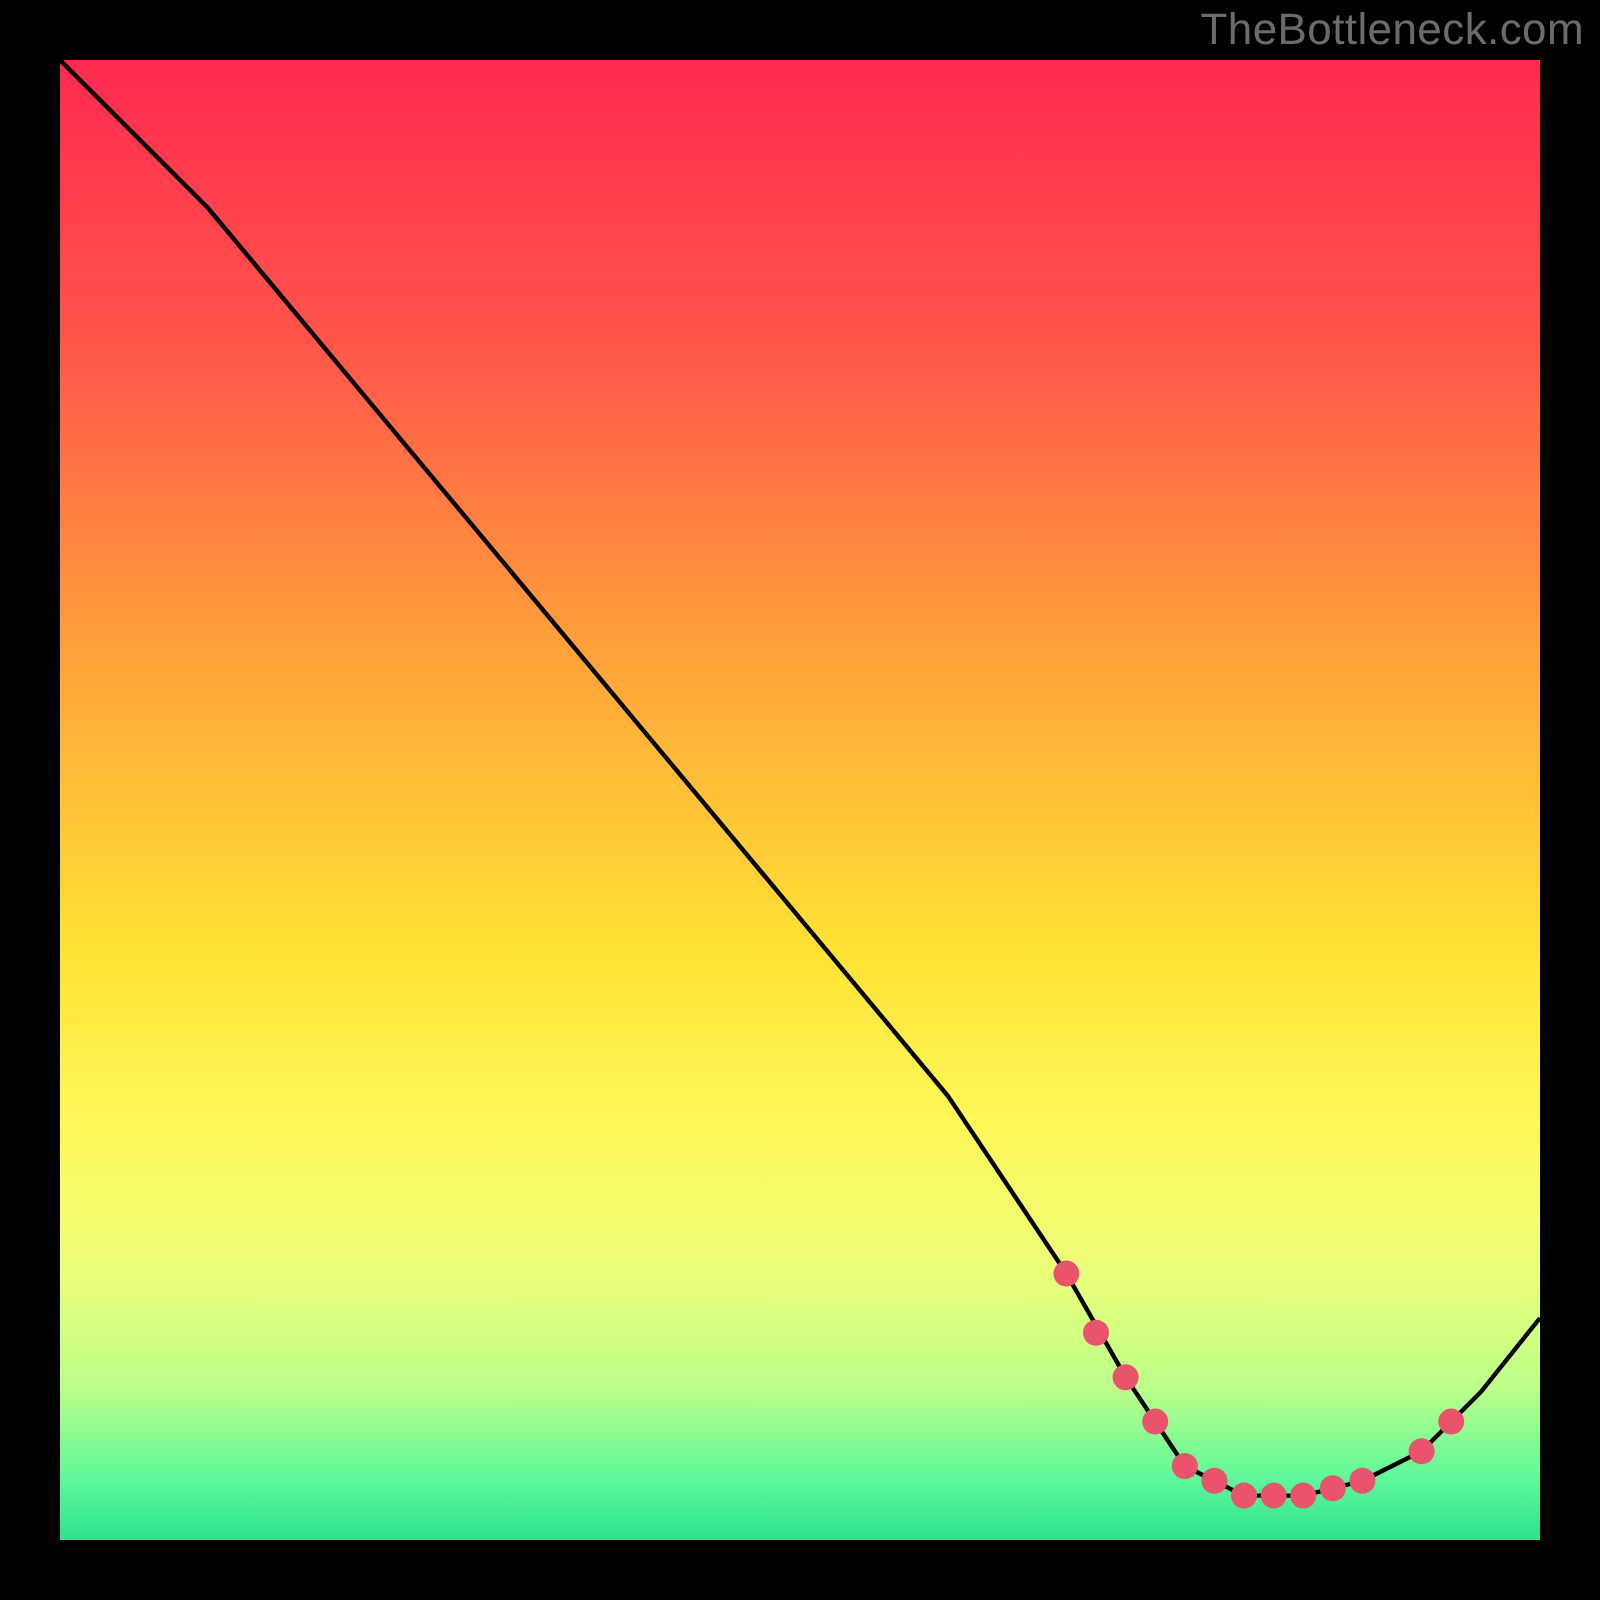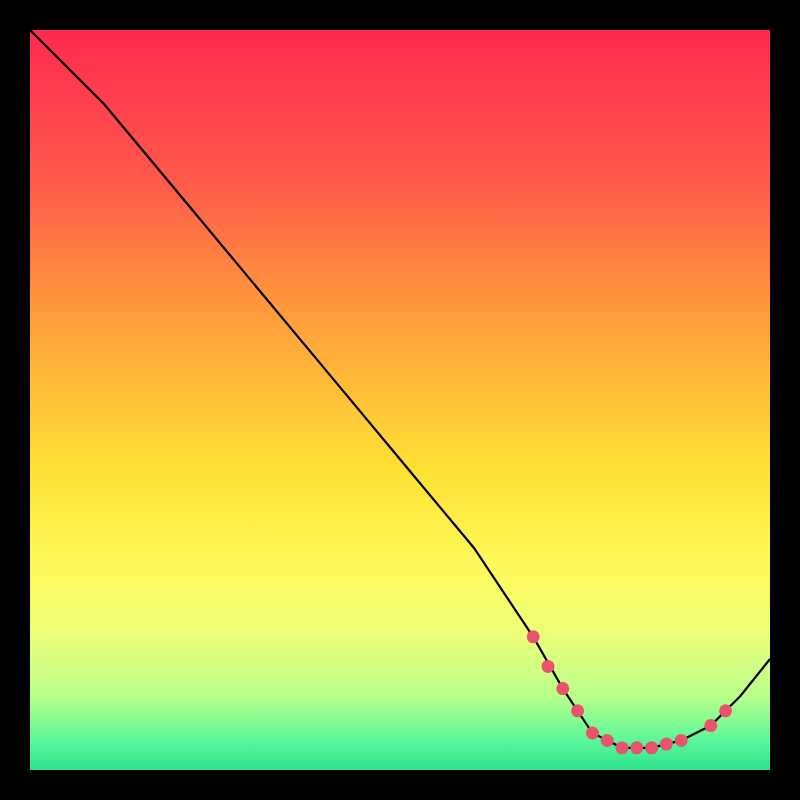--- a/index.html
+++ b/index.html
@@ -30,20 +30,21 @@
   svg {
     position: absolute;
     left: 0;
     top: 0;
   }
 </style>
 </head>
 <body>
 
 <div class="frame">
+  <div class="watermark">TheBottleneck.com</div>
 
   <svg id="chart-svg" width="800" height="800" viewBox="0 0 800 800">
     <defs>
       <linearGradient id="bg-grad" x1="0" y1="0" x2="0" y2="1">
           <stop offset="0%" stop-color="#ff2a4f"></stop>
           <stop offset="20%" stop-color="#ff584a"></stop>
           <stop offset="40%" stop-color="#ffa23a"></stop>
           <stop offset="60%" stop-color="#ffe234"></stop>
           <stop offset="72%" stop-color="#fff95a"></stop>
           <stop offset="82%" stop-color="#ecff7a"></stop>

